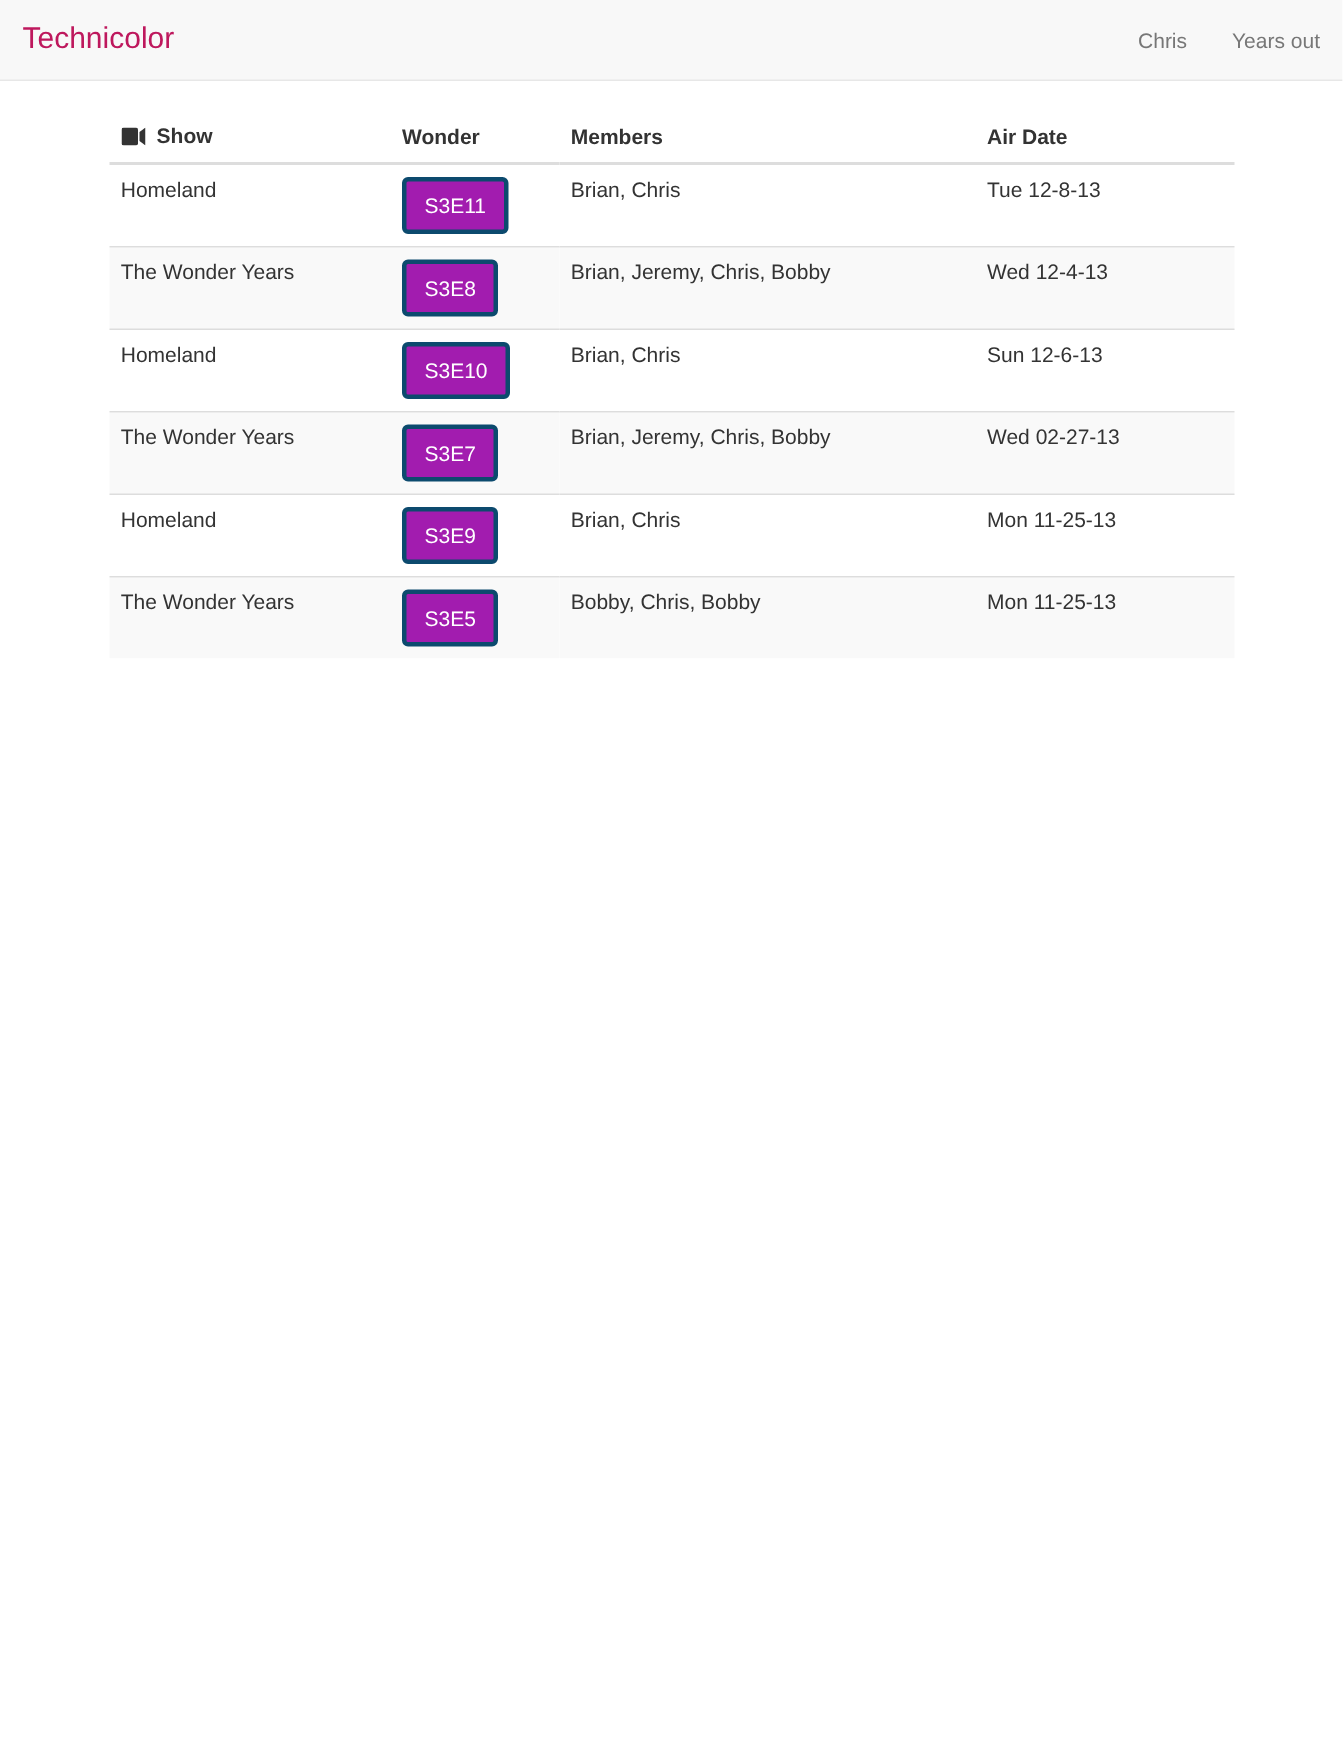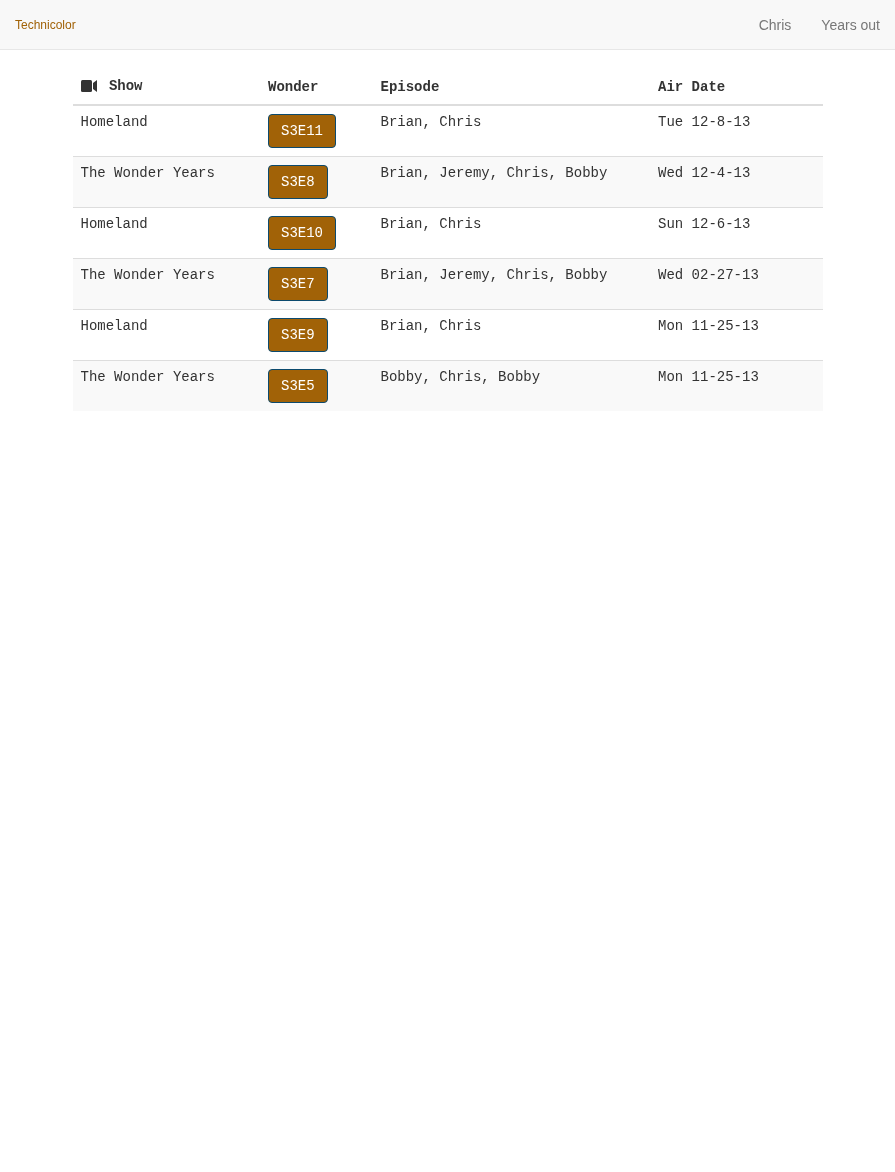--- a/index.html
+++ b/index.html
@@ -16,22 +16,22 @@
     .navbar {
       background-color: #f8f8f8;
       border-bottom: 1px solid #e7e7e7;
       min-height: 50px;
       display: flex;
       align-items: center;
       justify-content: space-between;
       padding: 0 15px;
     }
     .navbar-brand {
-      font-size: 12px;
-      color: #a16207;
+      font-size: 20px;
+      color: #be185d;
       text-decoration: none;
       padding: 15px 0;
     }
     .navbar-right {
       display: flex;
       gap: 30px;
     }
     .navbar-link {
       color: #777;
       text-decoration: none;
@@ -57,21 +57,20 @@
     .page-header small {
       font-size: 23px;
       font-weight: 400;
       color: #999;
       margin-left: 6px;
     }
     .table {
       width: 100%;
       border-collapse: collapse;
       margin-top: 20px;
-      font-family: Liberation Mono, monospace;
     }
     .table th {
       text-align: left;
       padding: 8px;
       border-bottom: 2px solid #ddd;
       font-weight: 700;
       color: #333;
     }
     .table td {
       padding: 8px;
@@ -84,22 +83,22 @@
     .btn-primary {
       display: inline-block;
       padding: 6px 12px;
       font-size: 14px;
       font-weight: 400;
       line-height: 1.42857143;
       text-align: center;
       white-space: nowrap;
       vertical-align: middle;
       cursor: pointer;
-      background-color: #a16207;
-      border: 1px solid #0c4a6e;
+      background-color: #a21caf;
+      border: 3px solid #0c4a6e;
       border-radius: 4px;
       color: #fff;
       text-decoration: none;
     }
     .video-icon {
       display: inline-block;
       vertical-align: -2px;
       margin-right: 4px;
     }
     .col-show { width: 25%; }
@@ -126,21 +125,21 @@
         <th class="col-show">
           <span class="video-icon">
             <svg width="16" height="12" viewBox="0 0 16 12" fill="currentColor">
               <rect x="0" y="0" width="11" height="12" rx="1.5"></rect>
               <path d="M 12 3 L 16 0 L 16 12 L 12 9 Z"></path>
             </svg>
           </span>
           <span>Show</span>
         </th>
         <th class="col-episode">Wonder</th>
-        <th class="col-members">Episode</th>
+        <th class="col-members">Members</th>
         <th class="col-airdate">Air Date</th>
       </tr>
     </thead>
     <tbody>
       <tr>
         <td>Homeland</td>
         <td>
           <a class="btn-primary">S3E11</a>
         </td>
         <td>Brian, Chris</td>

